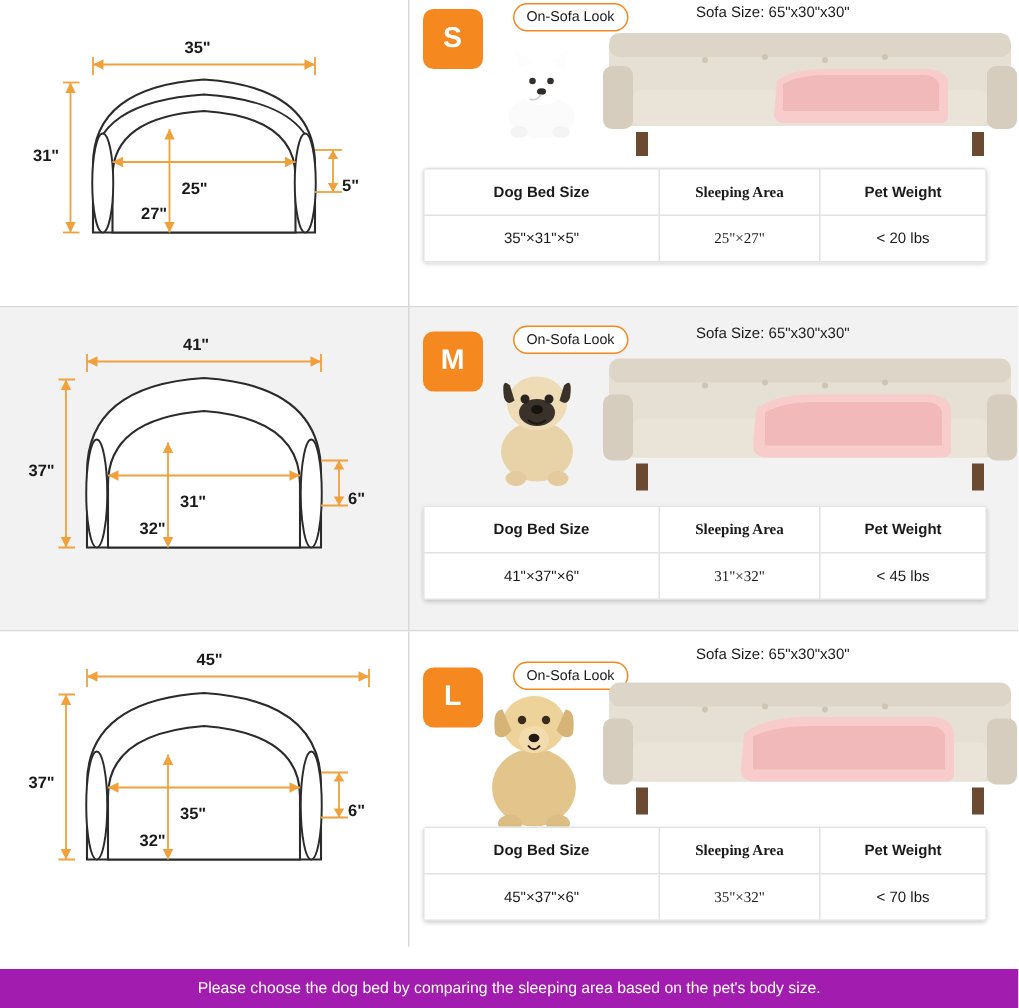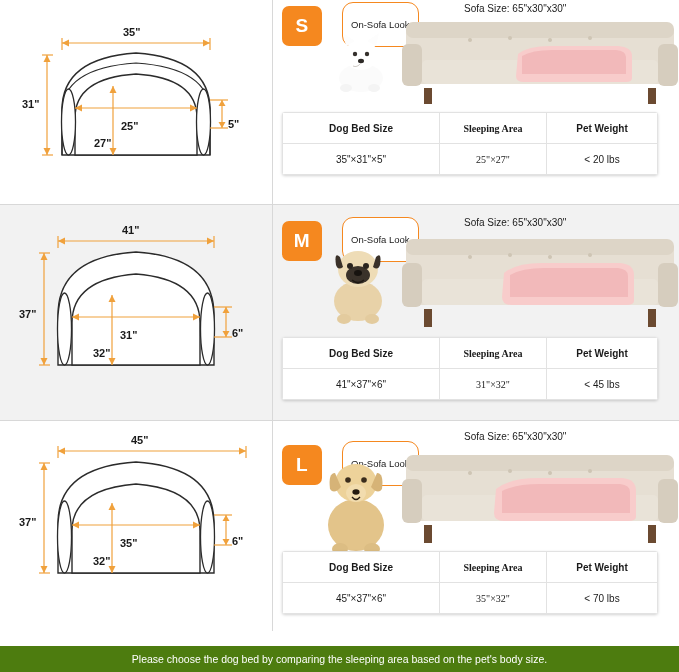--- a/index.html
+++ b/index.html
@@ -73,21 +73,21 @@
     letter-spacing: 0.5px;
   }
 
   .onsofa-pill {
     position: absolute;
     border: 1px solid #f5881f;
     border-radius: 11px;
     background: #ffffff;
     color: #1a1a1a;
     font-size: 9.5px;
-    padding: 16px 8px;
+    padding: 3px 8px;
     white-space: nowrap;
   }
 
   .sofa-size-label {
     position: absolute;
     font-size: 10px;
     color: #1a1a1a;
     white-space: nowrap;
   }
 
@@ -114,21 +114,21 @@
   .col-b { width: 106px; font-family: Liberation Serif, serif; }
   .col-c { width: 110px; }
 
   
   .footer {
     position: absolute;
     left: 0;
     bottom: 0;
     width: 679px;
     height: 26px;
-    background: #4d7c0f;
+    background: #a21caf;
     color: #ffffff;
     font-size: 10.5px;
     display: flex;
     align-items: center;
     justify-content: center;
     text-align: center;
     box-sizing: border-box;
   }
 
   

